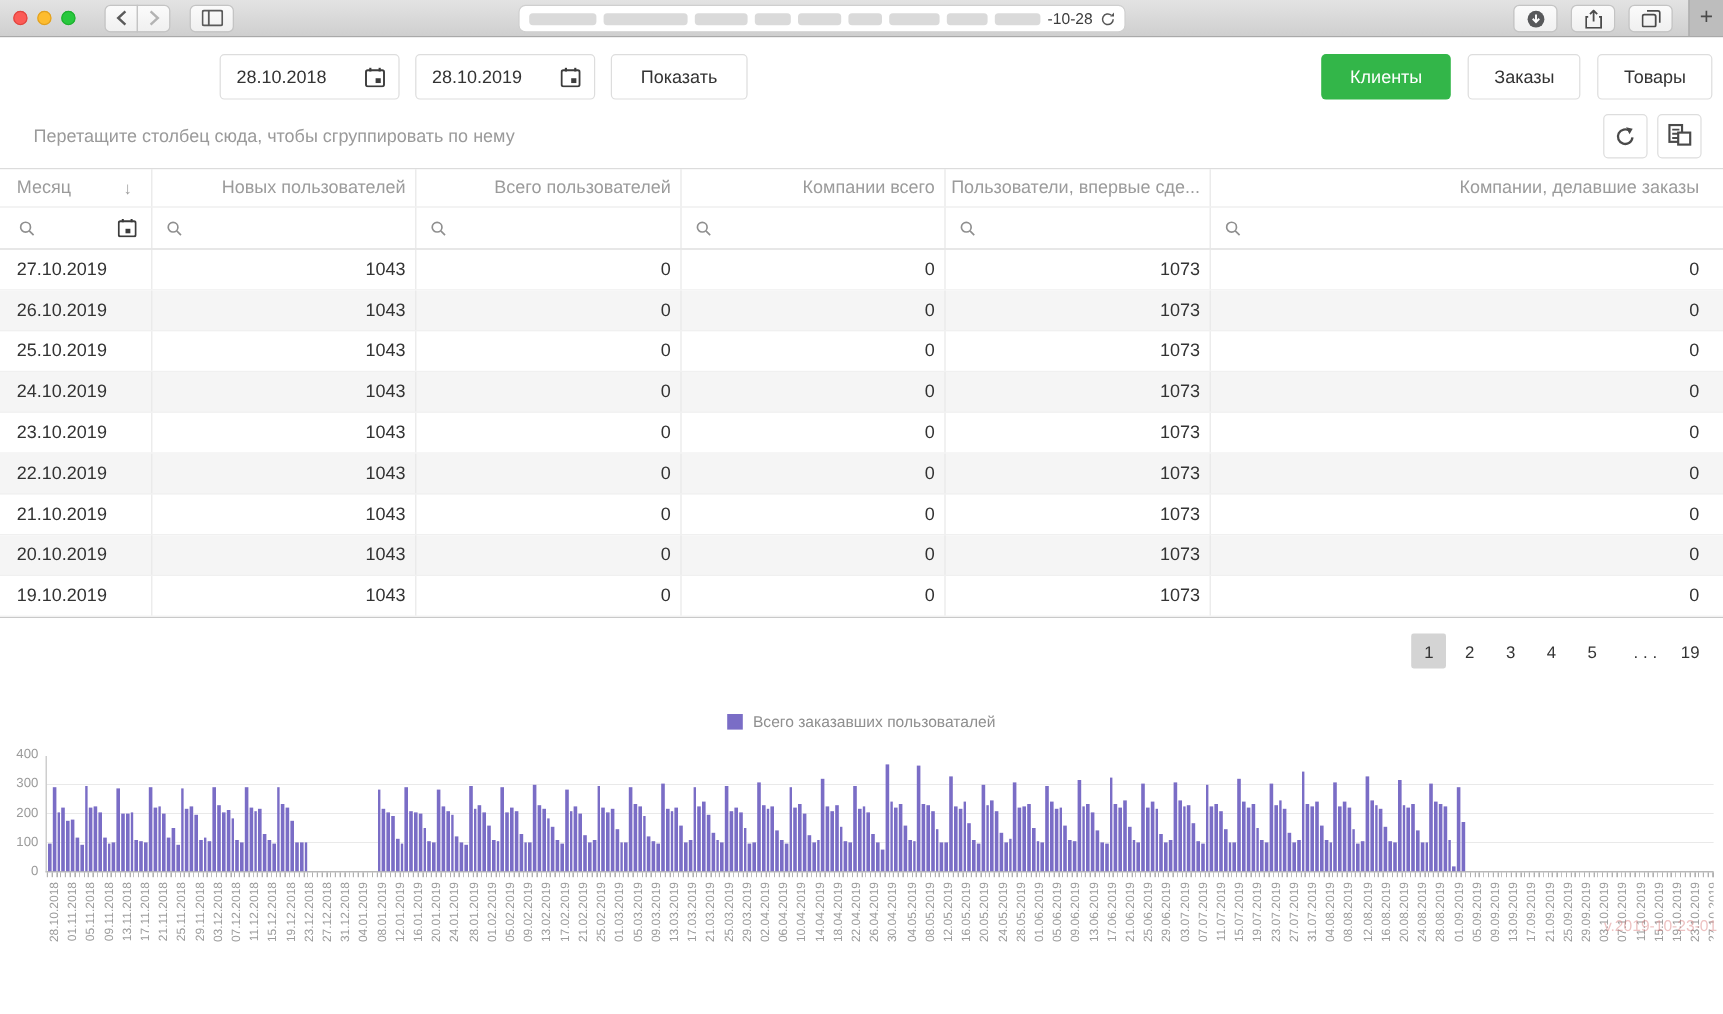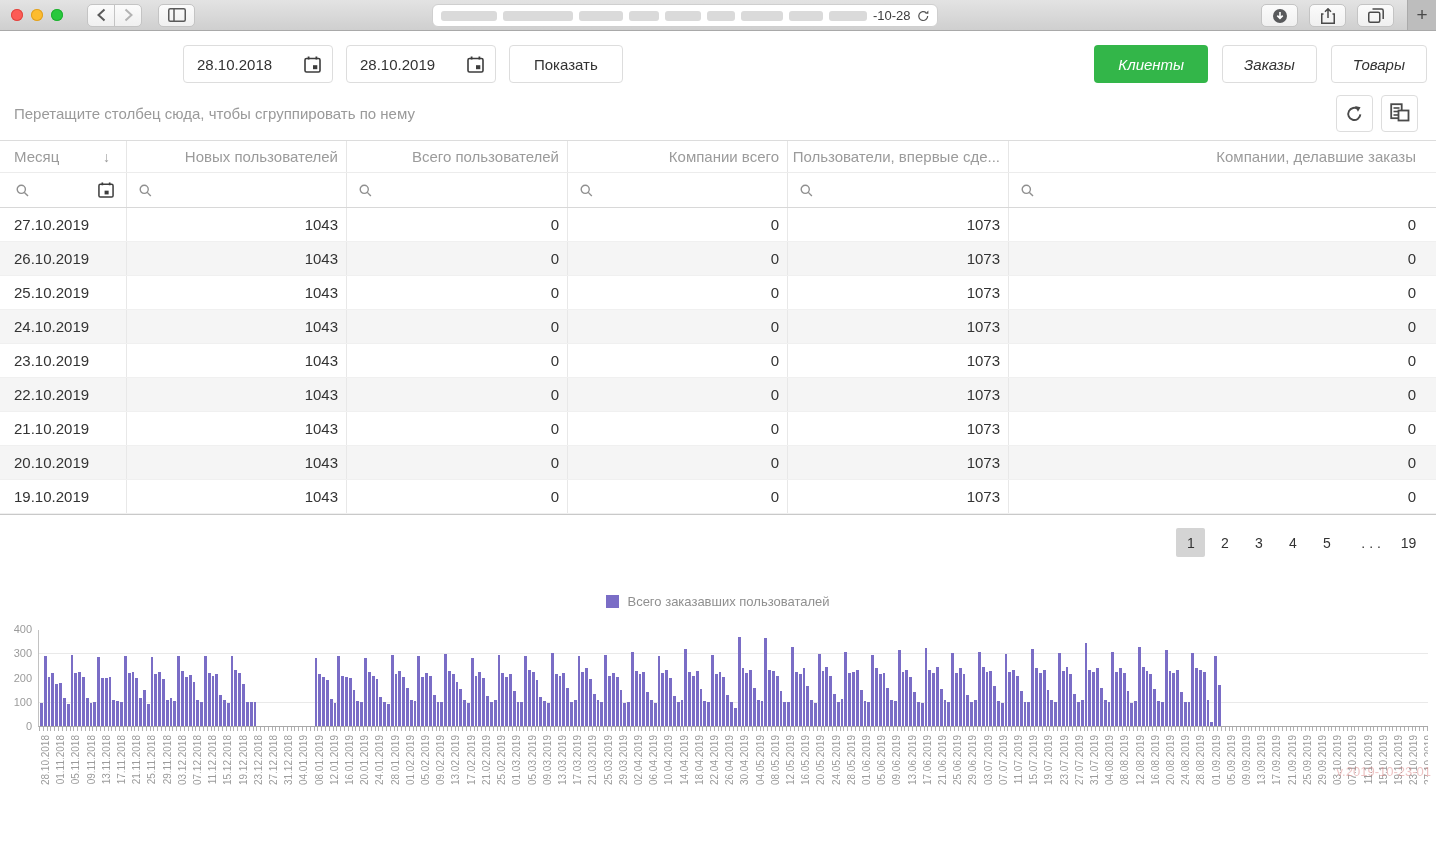--- a/index.html
+++ b/index.html
@@ -33,25 +33,25 @@
             display:flex; align-items:center; justify-content:center; font-size:19px; color:#4a4a4a; }
   
   .toolbar { display:flex; align-items:center; margin-top:14px; height:38px; padding:0 9px 0 18px; }
   .btn { height:38px; background:#fff; border:1px solid #ddd; border-radius:4px; font-size:15px; color:#333;
          display:flex; align-items:center; justify-content:center; padding:0 21px; cursor:default; white-space:nowrap; }
   .tleft { display:flex; gap:14px; }
   .tmid { display:flex; gap:13px; margin-left:165px; }
   .datebox { width:150px; height:38px; background:#fff; border:1px solid #ddd; border-radius:4px;
              display:flex; align-items:center; justify-content:space-between; padding:0 11px 0 13px; }
   .datebox input { border:none; outline:none; width:92px; font-size:15px; color:#333; font-family:inherit; background:transparent; }
-  .tright { display:flex; gap:14px; margin-left:auto;font-style:italic; }
+  .tright { display:flex; gap:14px; margin-left:auto; }
   .btn.active { border:none; color:#fff; }
   
   .grouppanel { display:flex; align-items:center; margin-top:10px; height:40px; padding:0 18px 0 14px; }
-  .gptext { font-size:15px; color:#9a9a9a; }
+  .gptext { font-size:15px; color:#9a9a9a;margin-left:14px; }
   .gpicons { margin-left:auto; display:flex; gap:8px; }
   .iconbtn { width:37px; height:37px; background:#fff; border:1px solid #ddd; border-radius:4px;
              display:flex; align-items:center; justify-content:center; }
   
   .grid { margin-top:7px; border-top:1px solid #dcdcdc; border-bottom:1px solid #c9c9c9; font-size:15px; }
   .ghead,.gfilter,.grow { display:grid; grid-template-columns:127px 220px 221px 220px 221px 427px; }
   .ghead { height:32px; color:#9b9b9b; border-bottom:1px solid #ececec; }
   .hcell { display:flex; align-items:center; justify-content:flex-end; padding:0 8px; border-right:1px solid #e6e6e6; overflow:hidden; white-space:nowrap; }
   .hcell.first { justify-content:space-between; padding-left:14px; padding-right:16px; }
   .hcell.last { border-right:none; padding-right:20px; }

